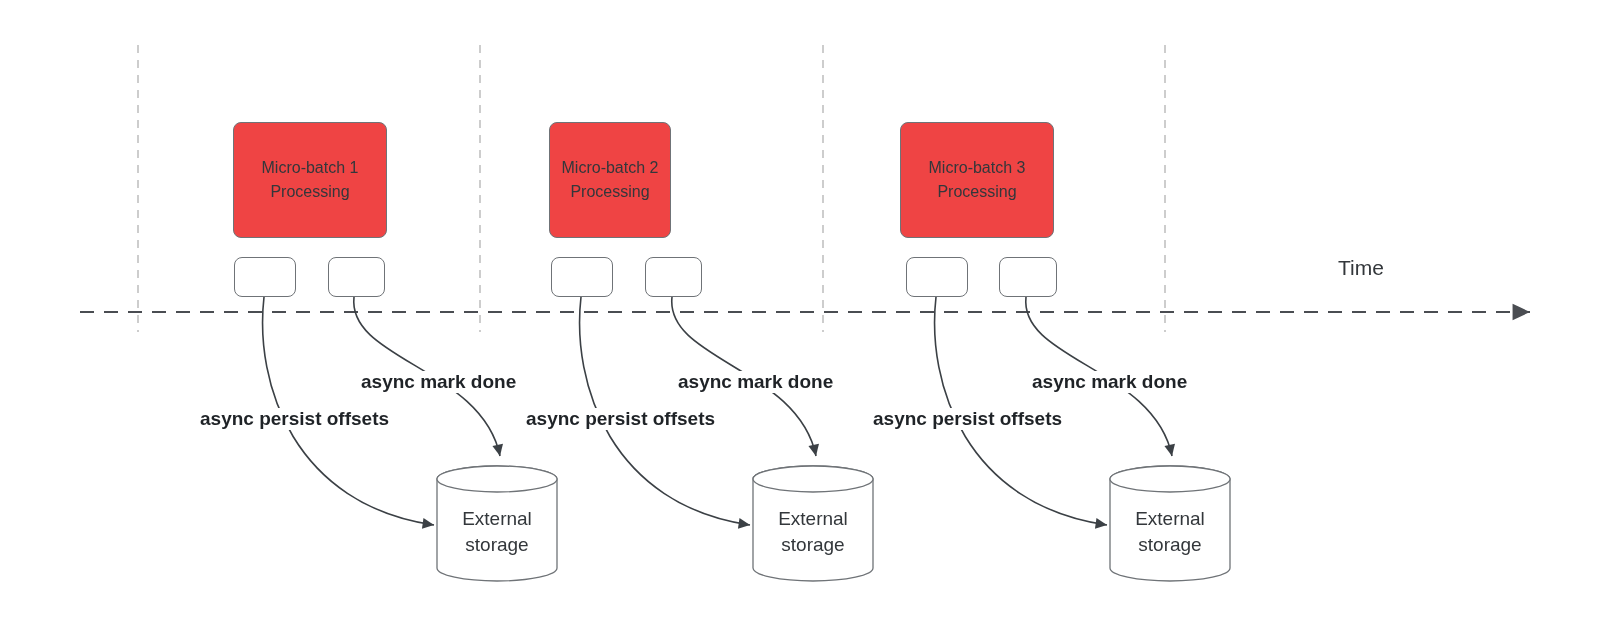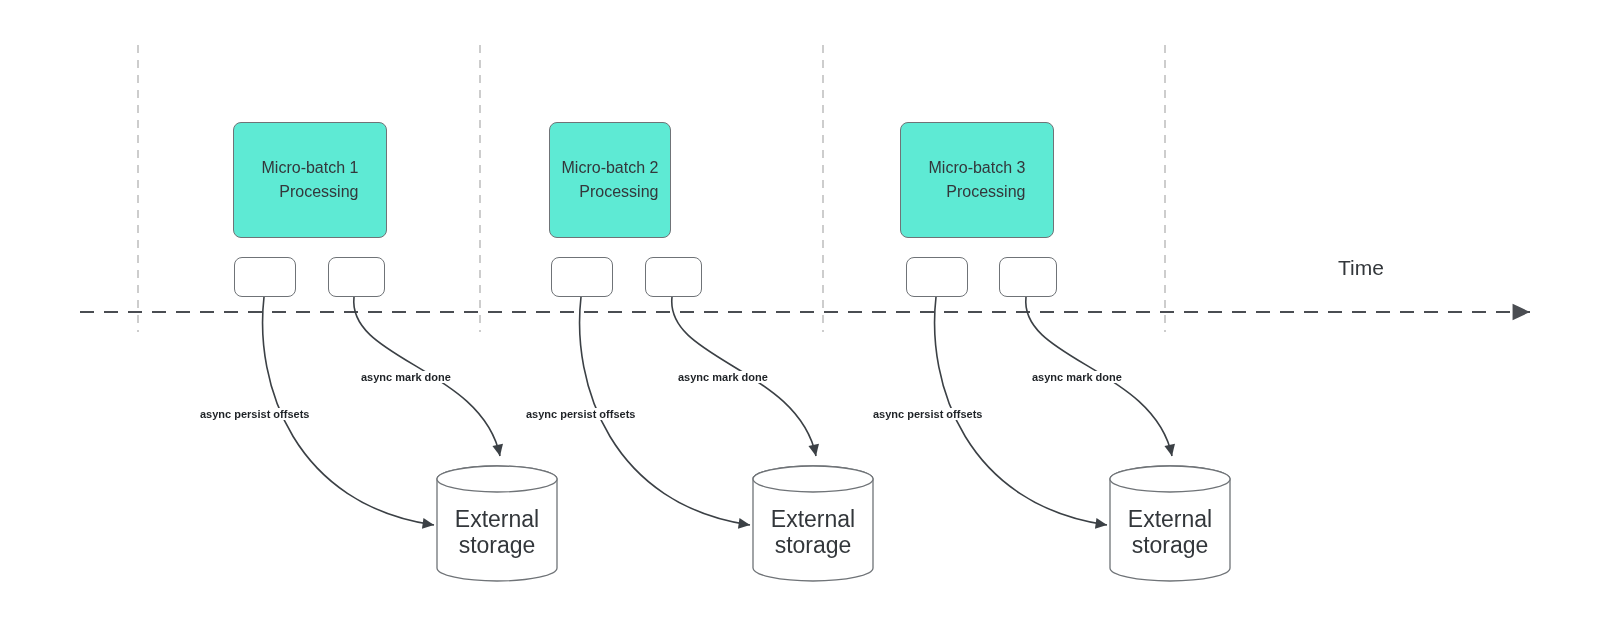--- a/index.html
+++ b/index.html
@@ -15,50 +15,50 @@
   }
   .svg-layer {
     position: absolute;
     left: 0; top: 0;
     width: 1600px; height: 642px;
   }
   .process-box {
     position: absolute;
     border: 1px solid #6f7377;
     border-radius: 8px;
-    background: #5eead4;
+    background: #ef4444;
     display: flex;
     align-items: center;
     justify-content: center;
-    text-align: right;
+    text-align: center;
     font-size: 16px;
     line-height: 1.5;
     color: #33373b;
   }
   .process-box span { white-space: pre-line; }
   .task-box {
     position: absolute;
     border: 1px solid #6f7377;
     border-radius: 8px;
     background: #ffffff;
   }
   .arrow-label {
     position: absolute;
-    font-size: 11px;
+    font-size: 19px;
     font-weight: bold;
     color: #1f2327;
     white-space: nowrap;
     background: #ffffff;
     padding: 0 2px;
   }
   .cyl-label {
     position: absolute;
     width: 120px;
     text-align: center;
-    font-size: 23px;
+    font-size: 19px;
     line-height: 26px;
     color: #33373b;
     white-space: pre-line;
   }
   .time-label {
     position: absolute;
     font-size: 21px;
     color: #33373b;
   }
 </style>

